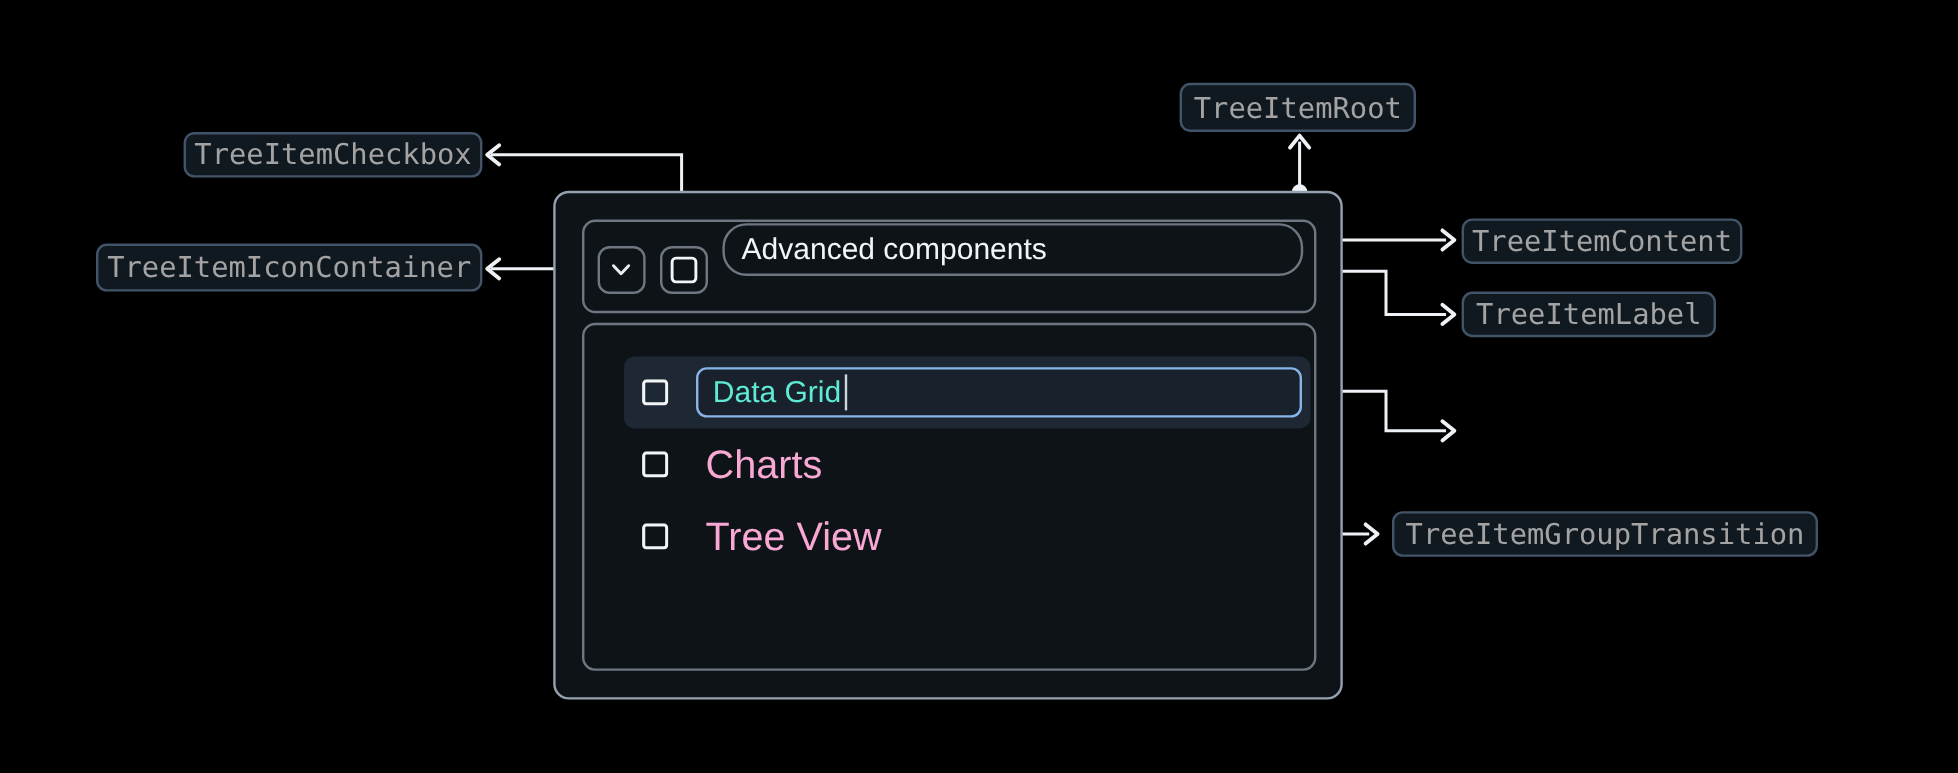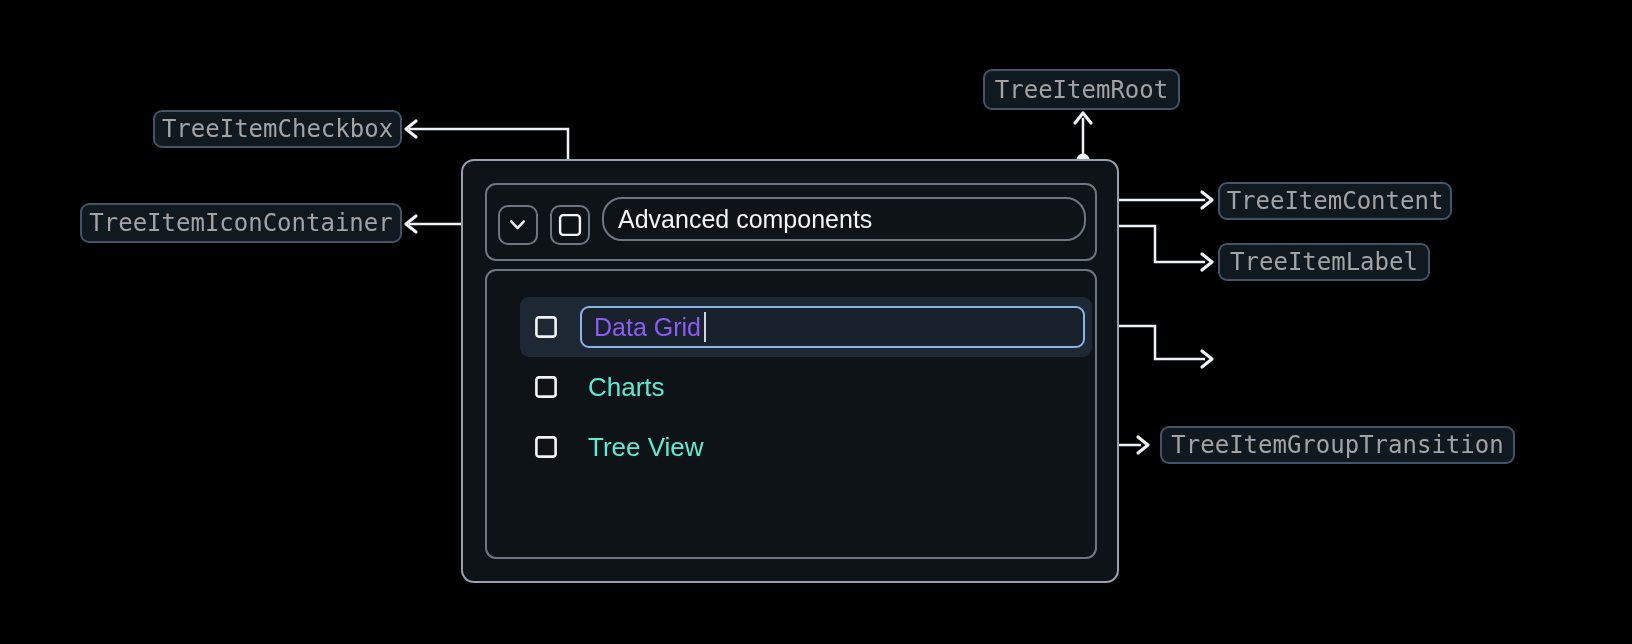--- a/index.html
+++ b/index.html
@@ -39,45 +39,45 @@
     border:2px solid #6e7781; border-radius:11px;
   }
   .icon-btn {
     position:absolute; top:20px; width:40px; height:40px;
     border:2px solid #6e7781; border-radius:10px;
     display:flex; align-items:center; justify-content:center;
   }
   .icon-btn.chevron  { left:11px; }
   .icon-btn.checkbox { left:63px; }
   .label-box {
-    position:absolute; left:115px; top:12px; width:484px; height:44px;
+    position:absolute; left:115px; top:1px; width:484px; height:44px;
     border:2px solid #6e7781; border-radius:20px;
     display:flex; align-items:center; padding-left:14px;
     color:#f2f4f6; font-size:25px;
   }
   .group-box {
     position:absolute; left:485px; top:269px; width:612px; height:290px;
     border:2px solid #6e7781; border-radius:11px;
   }
   .rows { position:absolute; left:0; top:26px; width:612px; }
   .row {
     position:relative; margin-left:33px; width:572px; height:60px;
     display:flex; align-items:center;
   }
   .row.highlight { background:#1e2834; border-radius:9px; }
   .row .cbx { position:absolute; left:15px; top:19px; }
   .row .item-label {
     position:absolute; left:68px; top:0; height:60px; display:flex; align-items:center;
-    color:#5eead4; font-size:26px; white-space:nowrap;
+    color:#f9a8d4; font-size:33px; white-space:nowrap;
   }
   .label-input {
     position:absolute; left:60px; top:9px; width:505px; height:42px;
     border:2px solid #88b5e8; border-radius:9px; background:rgba(10,14,18,0.25);
     display:flex; align-items:center; padding-left:12px;
-    color:#8b5cf6; font-size:25px; white-space:nowrap;
+    color:#5eead4; font-size:25px; white-space:nowrap;
   }
   .caret {
     display:inline-block; width:2px; height:30px; background:#cdd5dd; margin-left:3px;
   }
 </style>
 </head>
 <body>
 
 <div class="stage">
 

